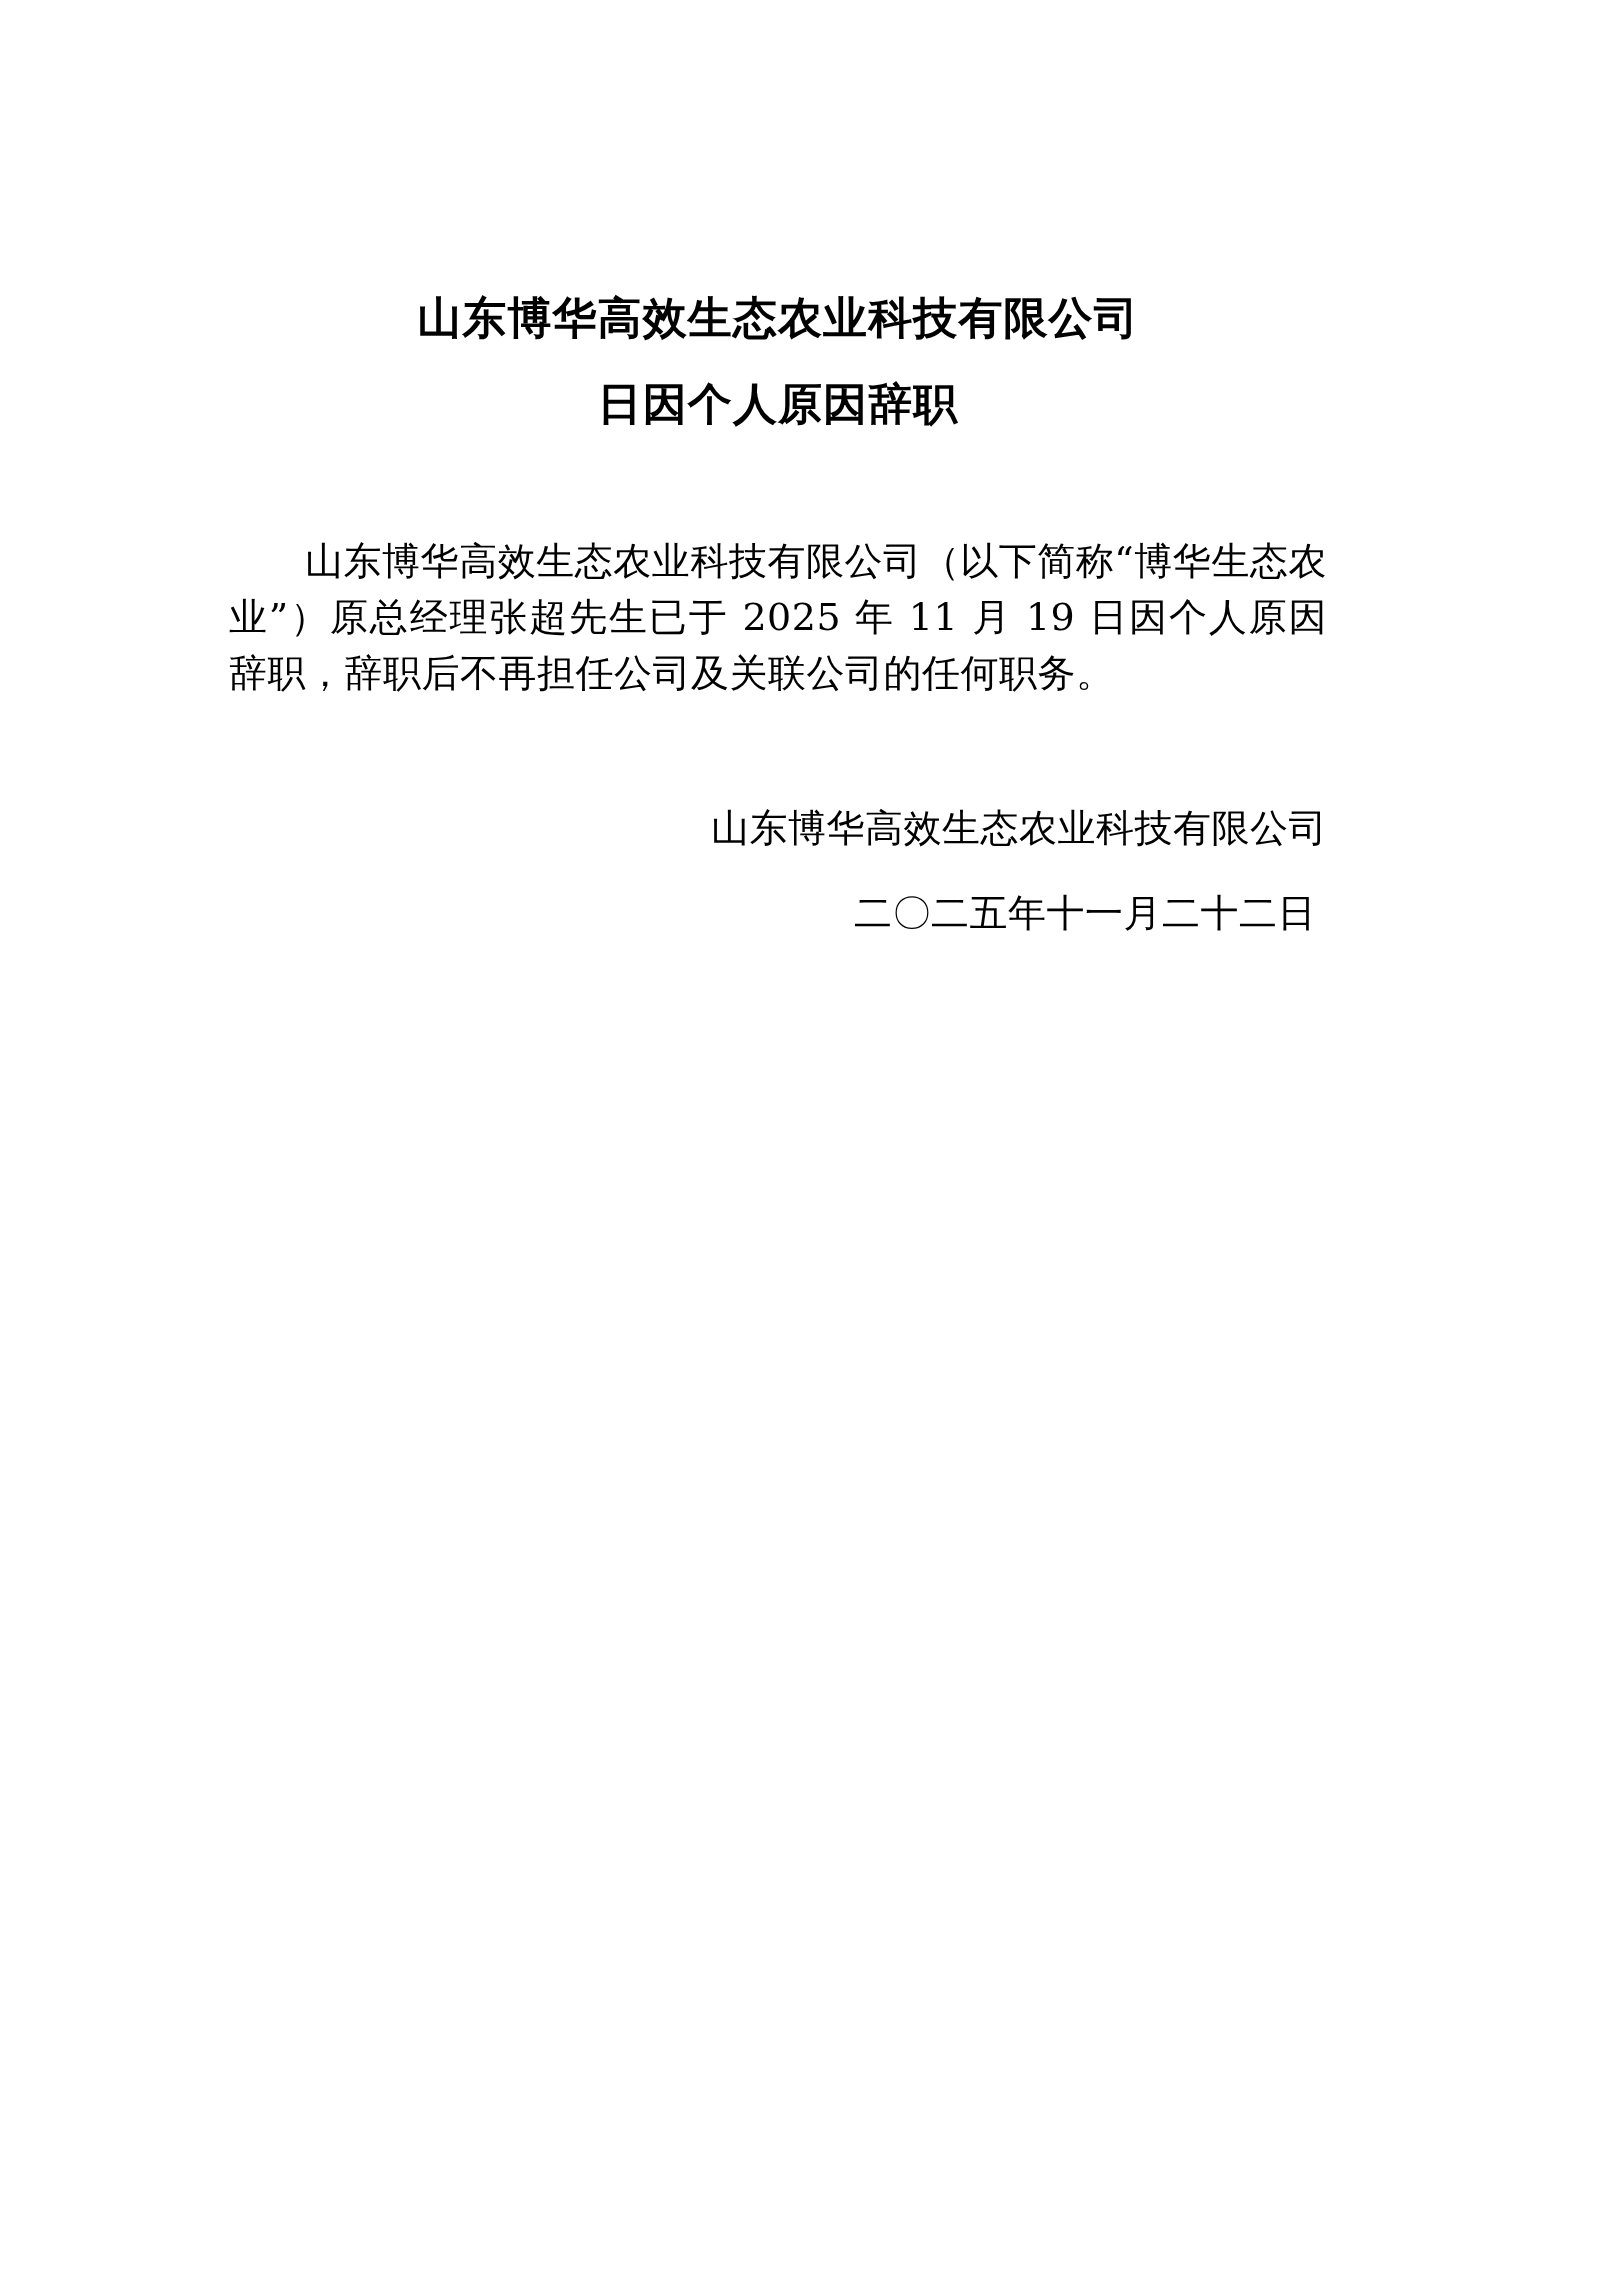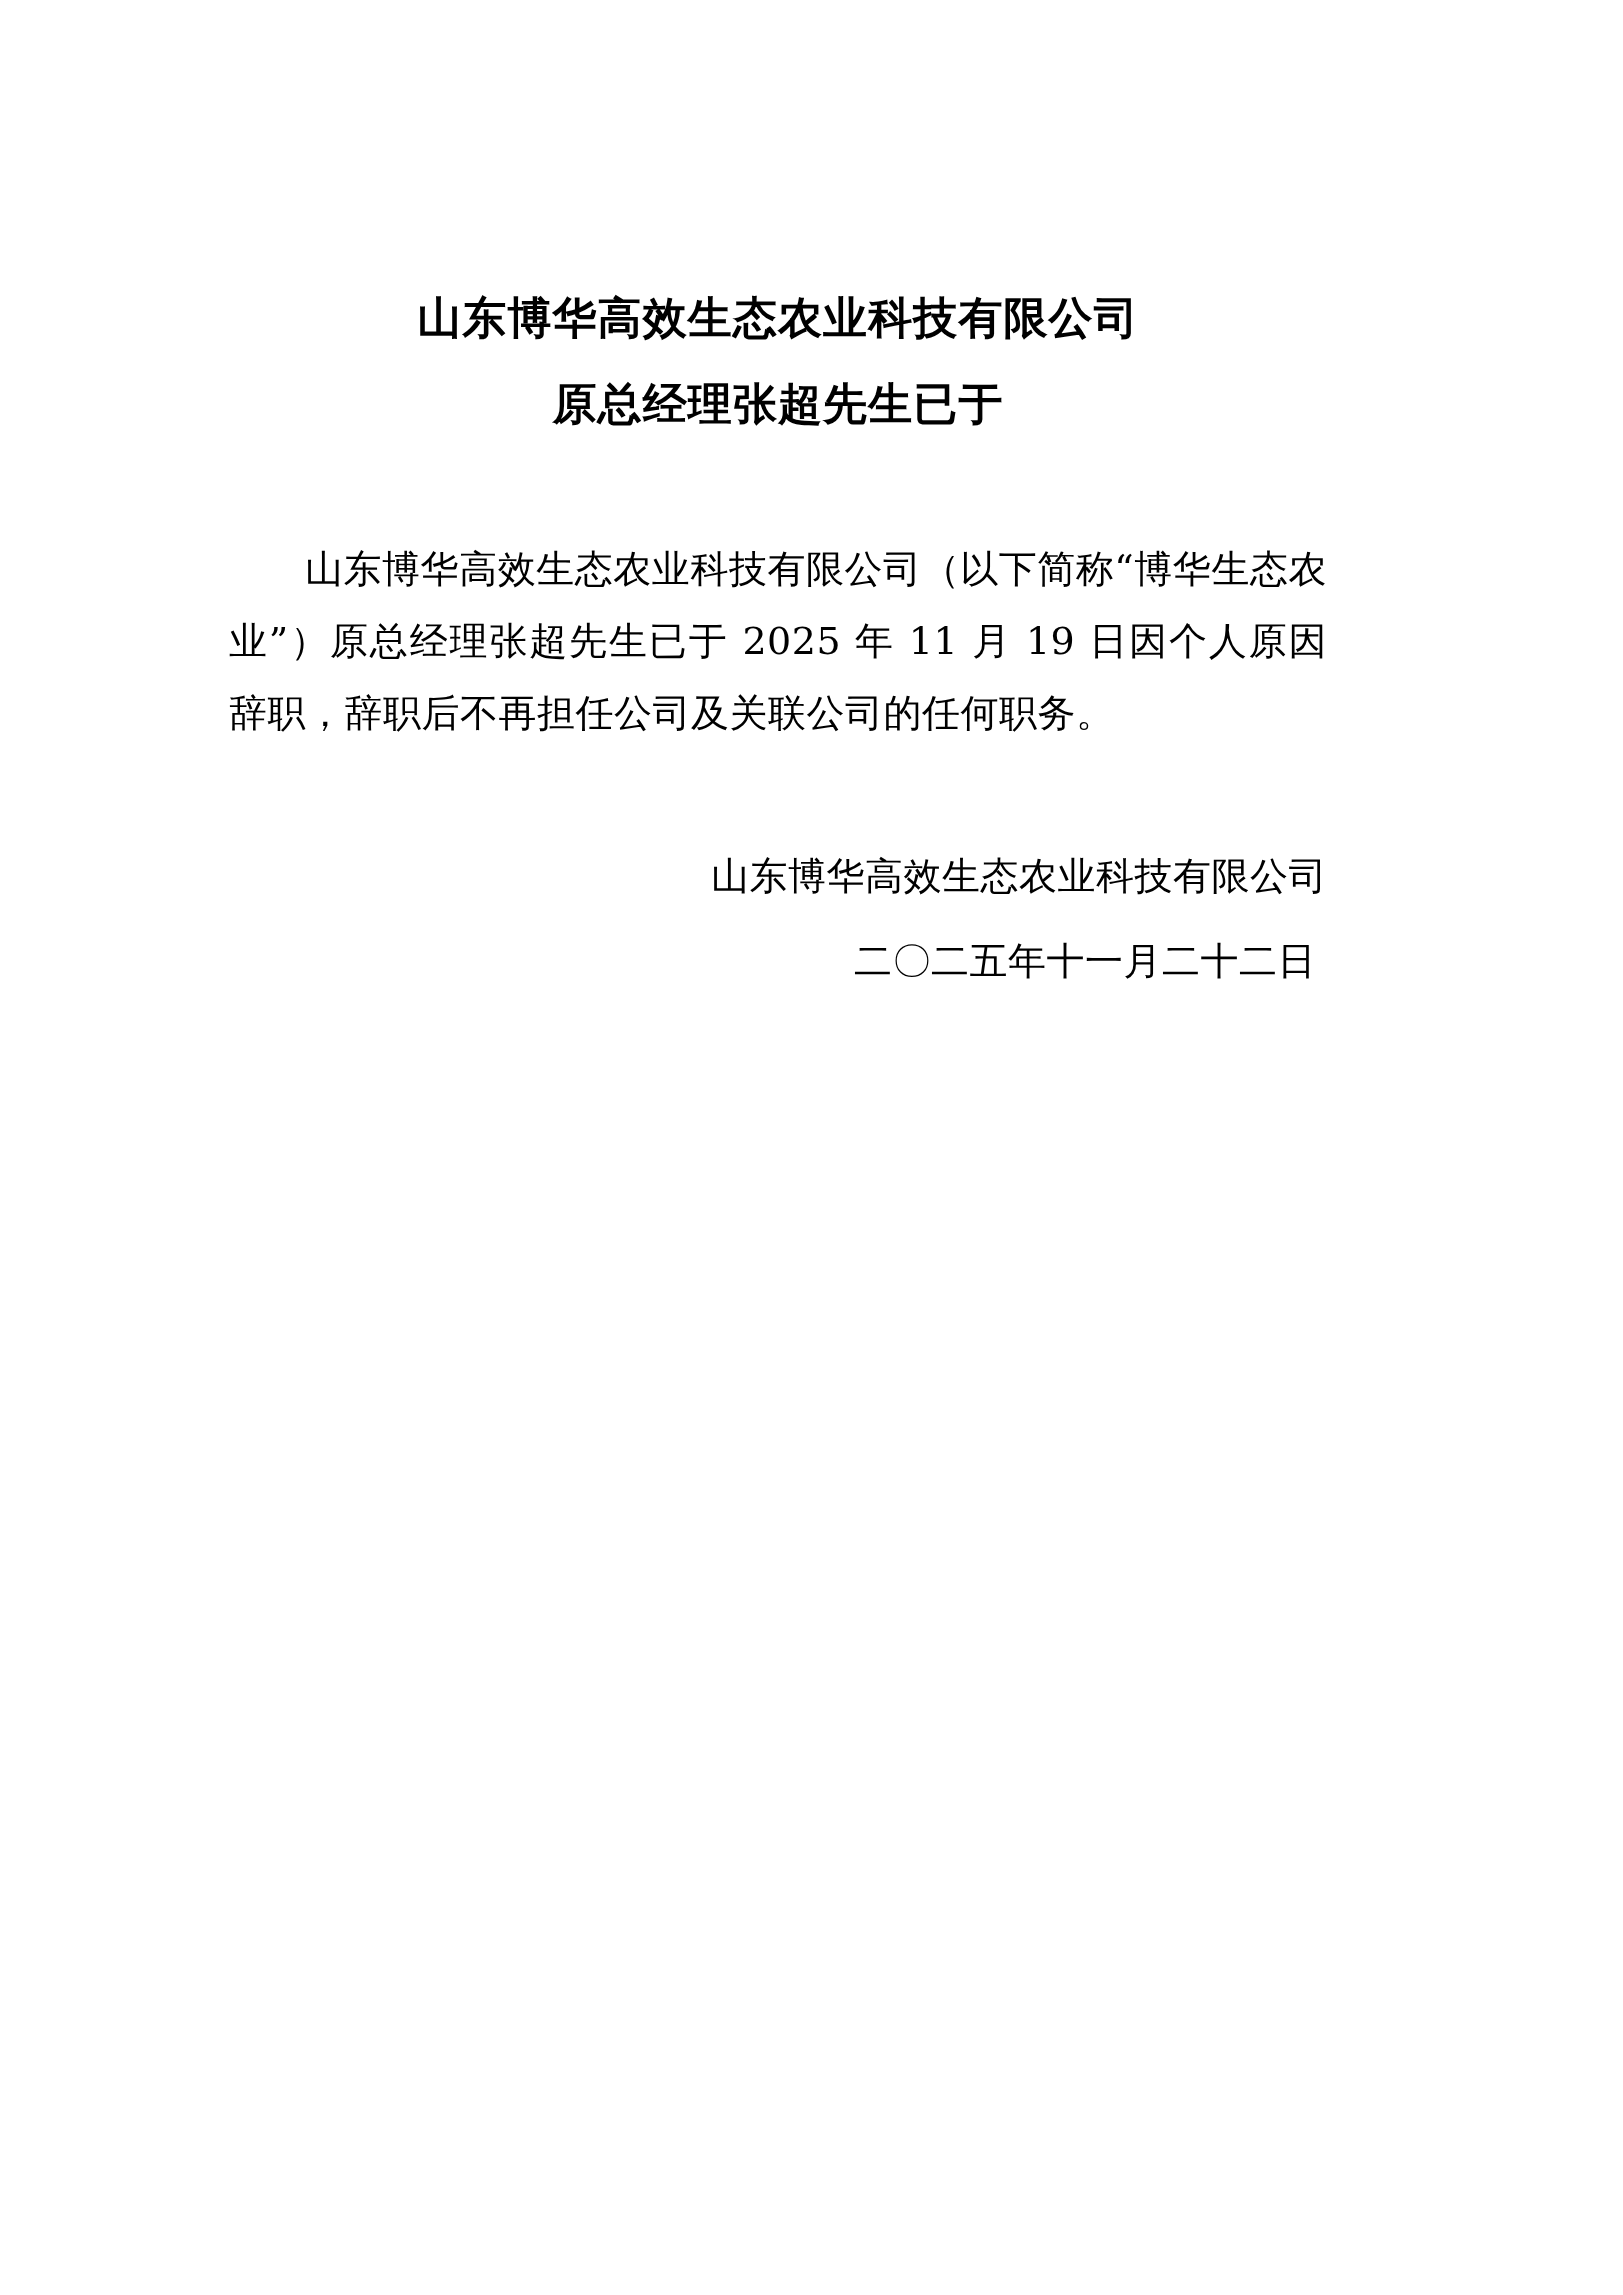--- a/index.html
+++ b/index.html
@@ -28,21 +28,21 @@
   }
   .spacer-line {
     height: 86px;
   }
   .spacer-line-sm {
     height: 85px;
   }
   .doc-body p {
     margin: 0;
     font-size: 38px;
-    line-height: 72px;
+    line-height: 56px;
     text-align: justify;
     text-indent: 2em;
     letter-spacing: 0.5px;
   }
   .signature {
     text-align: right;
     font-size: 38px;
     line-height: 85px;
     letter-spacing: 0.5px;
   }
@@ -55,21 +55,21 @@
     white-space: nowrap;
   }
 </style>
 </head>
 <body>
 
 <div class="page">
 
   <div class="doc-title">山东博华高效生态农业科技有限公司</div>
 
-  <div class="doc-title">原总经理张超先生已于</div>
+  <div class="doc-title">日因个人原因辞职</div>
 
   <div class="spacer-line"></div>
 
   <div class="doc-body">
     <p>山东博华高效生态农业科技有限公司（以下简称“博华生态农业”）原总经理张超先生已于 2025 年 11 月 19 日因个人原因辞职，辞职后不再担任公司及关联公司的任何职务。</p>
   </div>
 
   <div class="spacer-line-sm"></div>
 
   <div class="signature">

